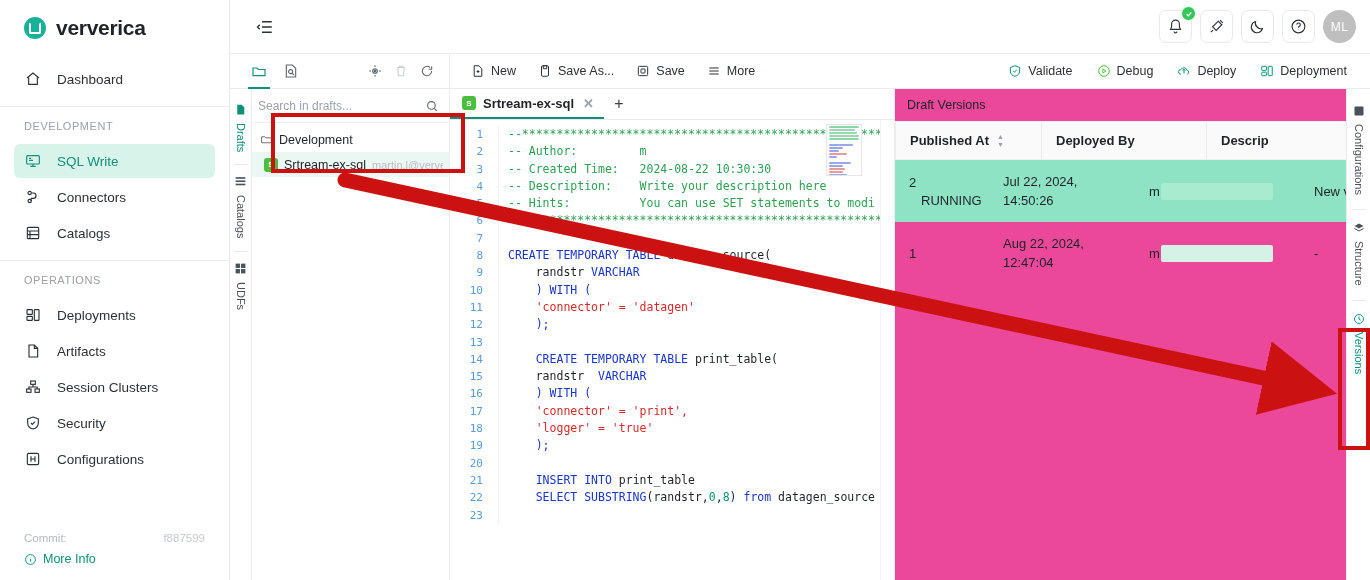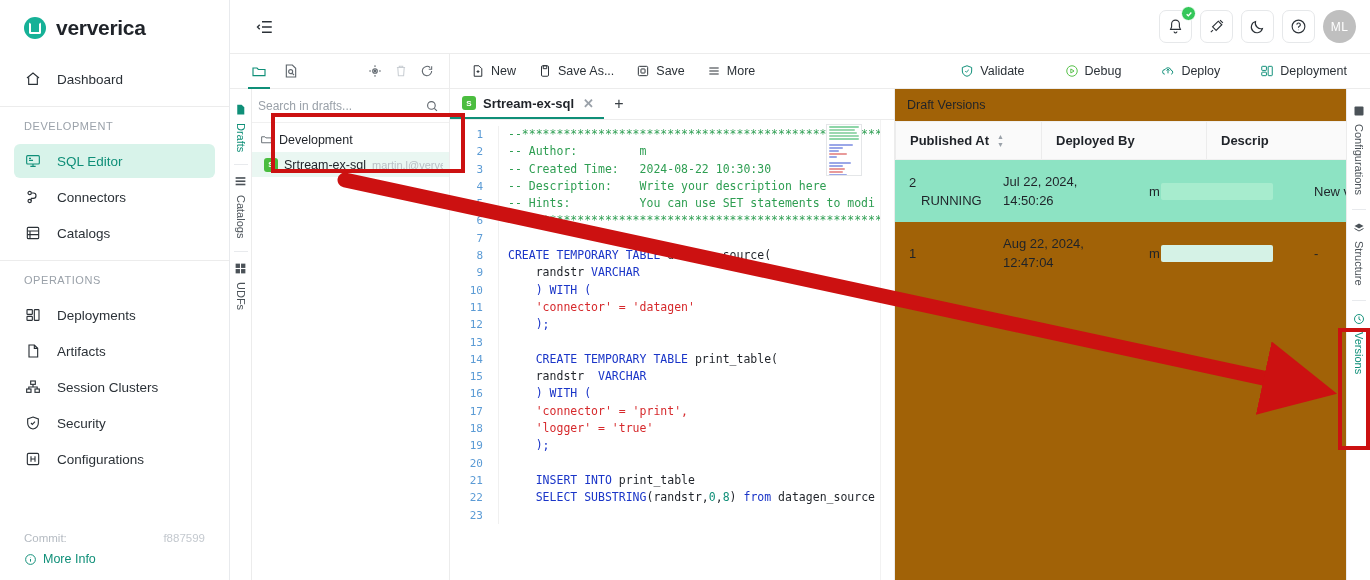--- a/index.html
+++ b/index.html
@@ -105,21 +105,21 @@
   .ab-mini.dim { color: #c9ced3; }
   .ab-right { flex: 1 1 auto; display: flex; align-items: center; padding: 0 14px 0 12px; gap: 4px; }
   .ab-btn {
     display: flex; align-items: center; gap: 6px; height: 26px;
     padding: 0 9px; border-radius: 4px; font-size: 12.5px; color: #2b3137;
     cursor: pointer; white-space: nowrap;
   }
   .ab-btn svg { width: 14px; height: 14px; flex: 0 0 14px; }
   .ab-btn.accent { color: #2b3137; }
   .ab-btn.accent svg { color: #0f8f78; }
-  .ab-right-group { margin-left: auto; display: flex; align-items: center; gap: 22px; }
+  .ab-right-group { margin-left: auto; display: flex; align-items: center; gap: 6px; }
 
   
   .workarea { flex: 1 1 auto; display: flex; min-height: 0; position: relative; }
 
   
   .rail {
     width: 22px; flex: 0 0 22px; background: #fff; border-right: 1px solid #ececec;
     display: flex; flex-direction: column; align-items: center; padding-top: 4px;
   }
   .rail-item {
@@ -195,21 +195,21 @@
   .minimap {
     position: absolute; right: 18px; top: 4px; width: 36px; height: 52px;
     border: 1px solid #e4e6e8; background: #fff; overflow: hidden;
   }
   .mm-line { height: 2px; margin: 1px 2px; border-radius: 1px; }
   .code-rightgutter { width: 14px; flex: 0 0 14px; border-left: 1px solid #f2f2f2; background: #fff; }
 
   
   .versions {
     width: 452px; flex: 0 0 452px; border-left: 1px solid #ececec;
-    background: #a16207; display: flex; flex-direction: column; overflow: hidden;
+    background: #ec4899; display: flex; flex-direction: column; overflow: hidden;
   }
   .versions-title { height: 32px; display: flex; align-items: center; padding: 0 12px; font-size: 12.5px; color: #1f2329; }
   .vtable { width: 560px; }
   .vhead { display: flex; height: 39px; align-items: center; border-top: 1px solid #f0f0f0; border-bottom: 1px solid #f0f0f0; background: #fafafa; }
   .vhead > div { font-size: 13px; font-weight: 600; color: #1f2329; padding: 0 14px; display: flex; align-items: center; gap: 8px; height: 100%; }
   .vh-sep { border-left: 1px solid #ececec; }
   .c-version { width: 94px; flex: 0 0 94px; }
   .c-pub { width: 146px; flex: 0 0 146px; }
   .c-dep { width: 165px; flex: 0 0 165px; }
   .c-desc { width: 120px; flex: 0 0 120px; overflow: hidden; }
@@ -274,21 +274,21 @@
     <div class="nav-group">DEVELOPMENT</div>
     <nav class="nav">
       <div class="nav-item active">
         <span class="ico">
           <svg viewBox="0 0 24 24" fill="none" stroke="currentColor" stroke-width="1.7">
               <rect x="2.5" y="4" width="19" height="12.5" rx="1.5"></rect>
               <path d="M8 20h8M12 16.5V20"></path>
               <path d="M6 8h3M6 11h6"></path>
             </svg>
         </span>
-        <span>SQL Editor</span>
+        <span>SQL Write</span>
       </div>
       <div class="nav-item">
         <span class="ico">
           <svg viewBox="0 0 24 24" fill="none" stroke="currentColor" stroke-width="1.7">
               <circle cx="7" cy="6" r="2.5"></circle>
               <circle cx="7" cy="18" r="2.5"></circle>
               <path d="M9.5 6h3a4 4 0 0 1 0 8h-3a4 4 0 0 0 0 4"></path>
             </svg>
         </span>
         <span>Connectors</span>

